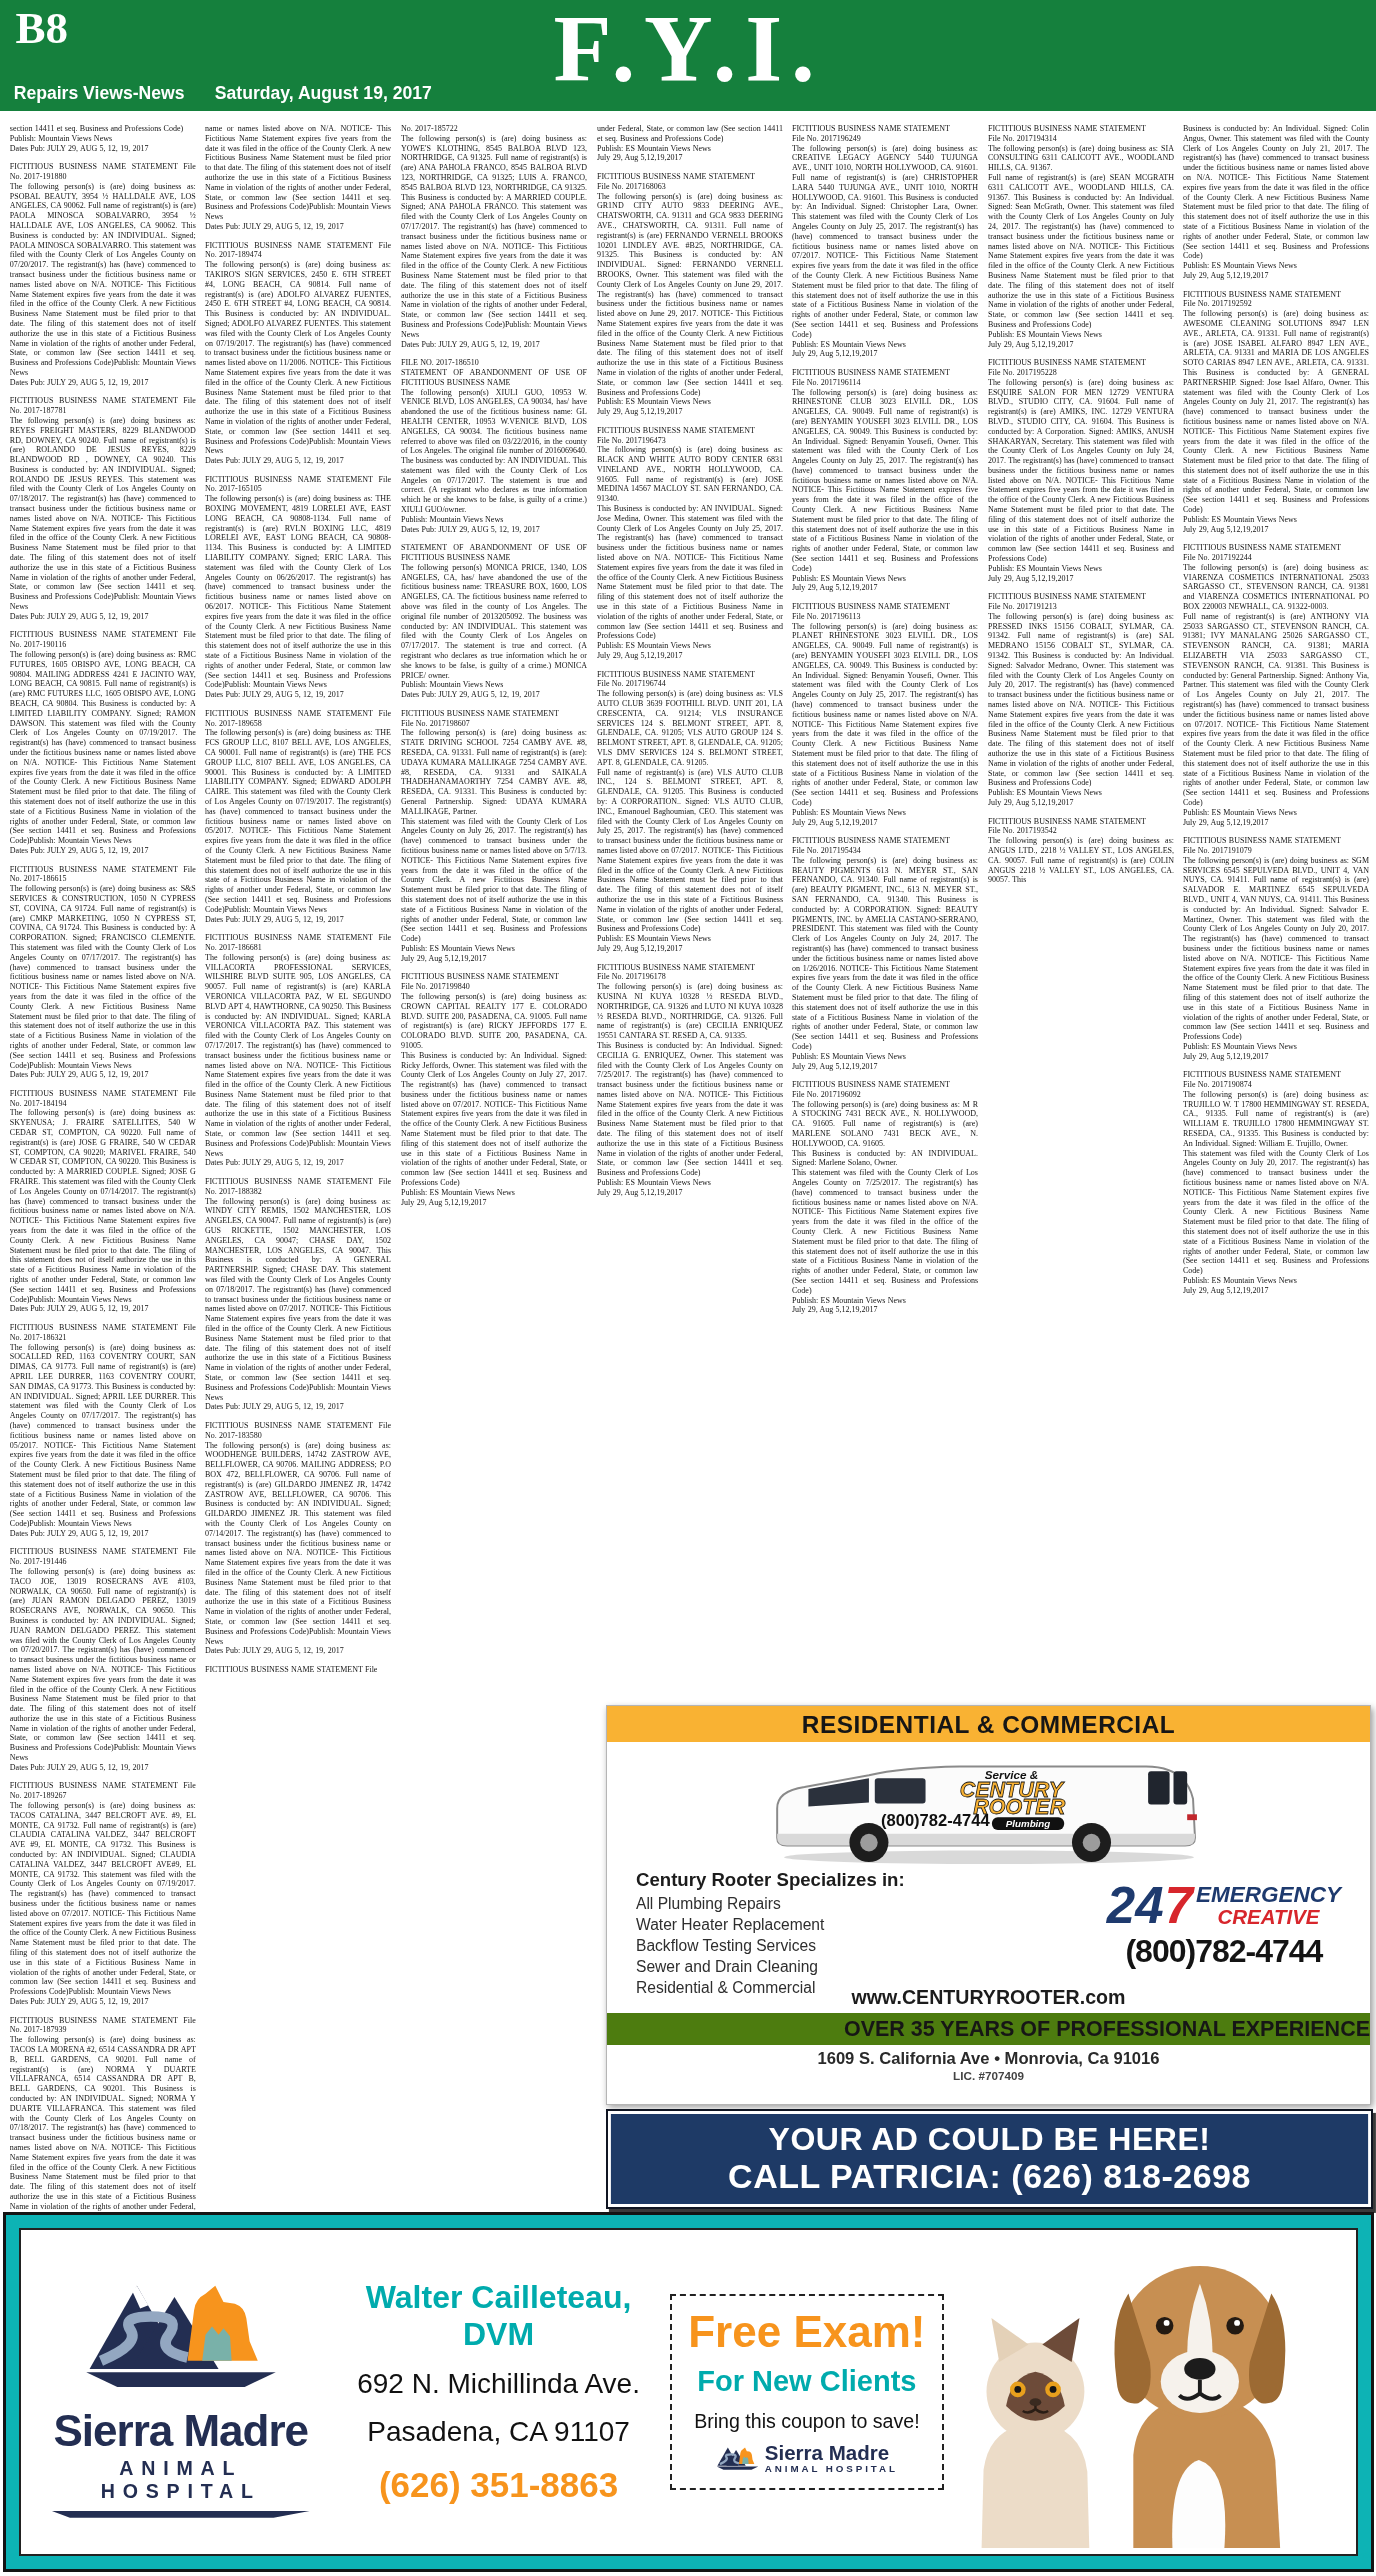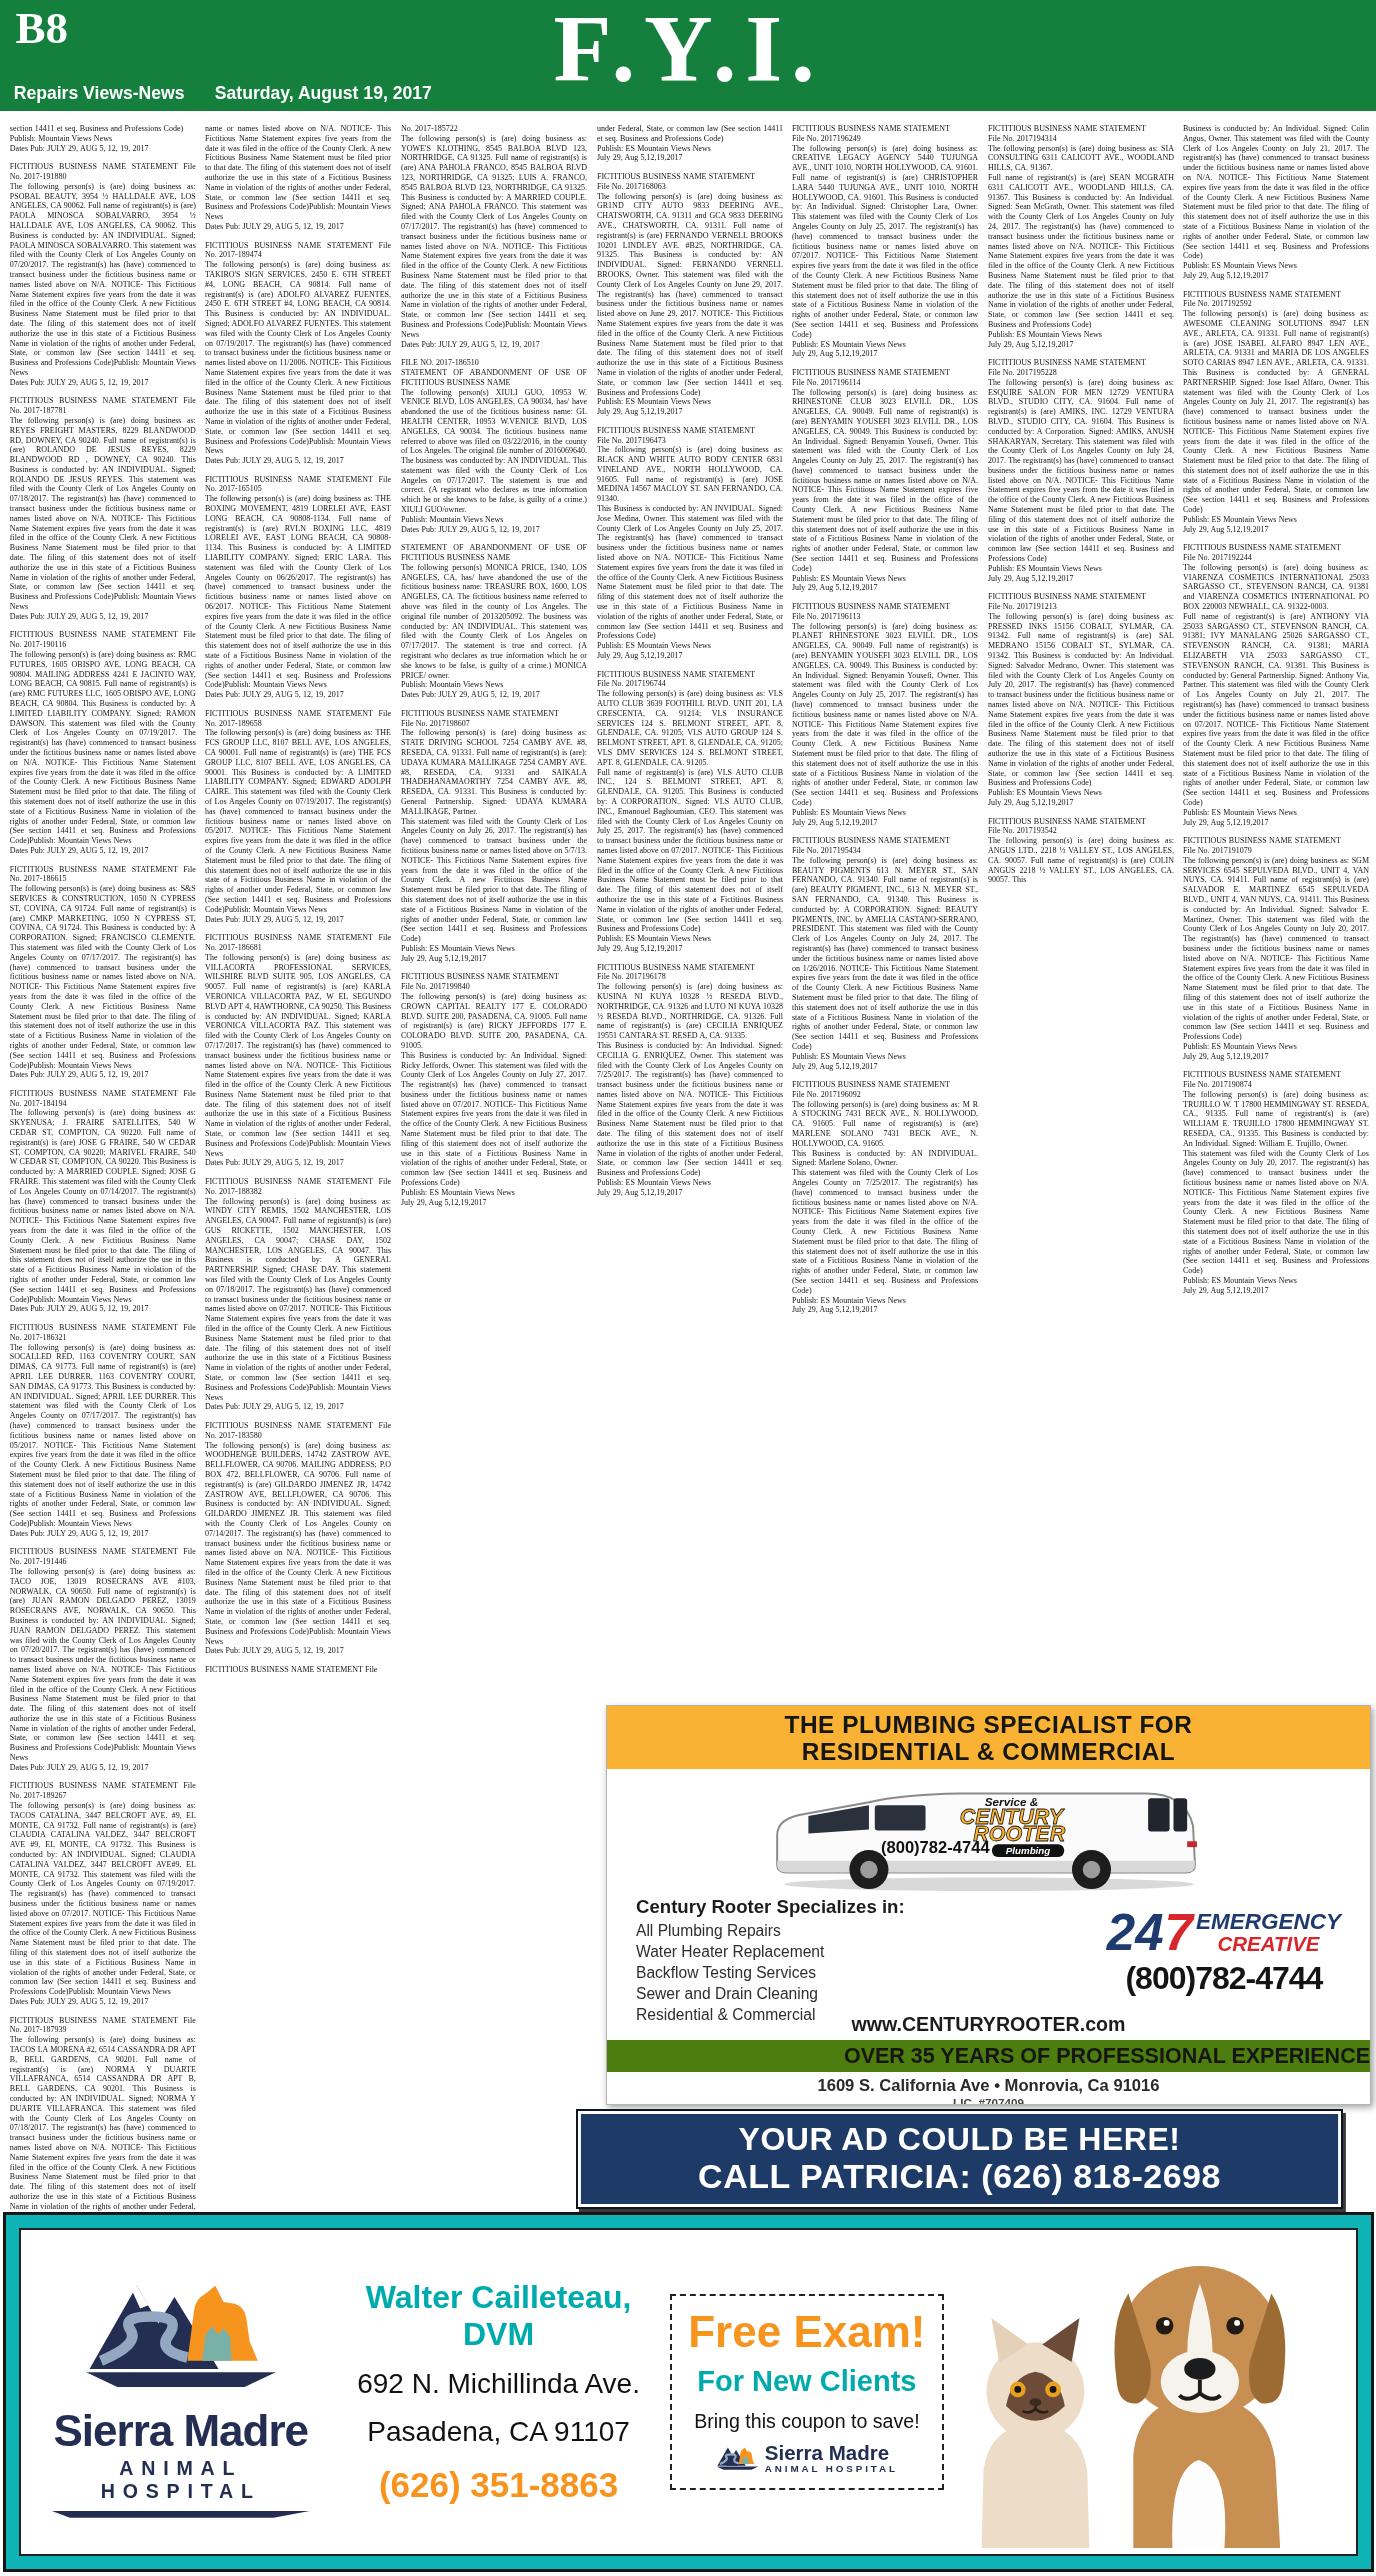--- a/index.html
+++ b/index.html
@@ -38,21 +38,21 @@
   .ew{line-height:1;padding-left:2px}
   .ew1{font-size:22.5px;font-weight:bold;font-style:italic;color:#1e3a6e}
   .ew2{font-size:20.5px;font-weight:bold;font-style:italic;color:#d7262c}
   .bigphone{font-size:32px;font-weight:bold;color:#141414;margin-top:2px;letter-spacing:-1px}
   .www{text-align:center;font-size:19.6px;font-weight:bold;color:#1c1c1c;margin-top:2px}
   .exp-band{background:#4d7c0f;text-align:right;font-size:21.5px;font-weight:bold;color:#161616;padding:3.9px 0;margin-top:3.9px}
   .addr{text-align:center;font-size:16.6px;font-weight:bold;color:#2a2a2a;margin-top:3.9px}
   .lic{text-align:center;font-size:11.7px;font-weight:bold;color:#444}
 
   
-  .house{position:absolute;left:576px;top:2109px;width:763px;height:96px;background:#1e3a66;
+  .house{position:absolute;left:606px;top:2109px;width:763px;height:96px;background:#1e3a66;
          border:2.9px solid #101522;box-shadow:inset 0 0 0 2.9px #fff,2.9px 3.9px 0 #3a3a3a;
          display:flex;flex-direction:column;justify-content:center;align-items:center;
          color:#fff;font-family:"Liberation Sans",sans-serif;font-weight:bold}
   .house-l1{font-size:32px;line-height:1.1;letter-spacing:0.5px}
   .house-l2{font-size:34px;line-height:1.15;letter-spacing:0.5px}
 
   
   .animal{position:absolute;left:2.9px;top:2212px;width:1371px;height:360px;background:#0db3b5;
           border:3.9px solid #141414;box-sizing:border-box;padding:12.7px;font-family:"Liberation Sans",sans-serif}
   .animal-inner{background:#fff;border:2px solid #222;height:100%;box-sizing:border-box;
@@ -358,21 +358,20 @@
           <div class="nb">The following person(s) is (are) doing business as: TRUJILLO W. T 17800 HEMMINGWAY ST. RESEDA, CA., 91335. Full name of registrant(s) is (are) WILLIAM E. TRUJILLO 17800 HEMMINGWAY ST. RESEDA, CA., 91335. This Business is conducted by: An Individual. Signed: William E. Trujillo, Owner.
 This statement was filed with the County Clerk of Los Angeles County on July 20, 2017. The registrant(s) has (have) commenced to transact business under the fictitious business name or names listed above on N/A. NOTICE- This Fictitious Name Statement expires five years from the date it was filed in the office of the County Clerk. A new Fictitious Business Name Statement must be filed prior to that date. The filing of this statement does not of itself authorize the use in this state of a Fictitious Business Name in violation of the rights of another under Federal, State, or common law (See section 14411 et seq. Business and Professions Code)
 Publish: ES Mountain Views News
 July 29, Aug 5,12,19,2017</div>
         </div>
       </div>
     </main>
 
   <section class="plumb">
     <div class="plumb-head">
-      <div>THE PLUMBING SPECIALIST FOR</div>
       <div>RESIDENTIAL &amp; COMMERCIAL</div>
     </div>
     <div class="van-wrap">
       <svg width="460" height="123" viewBox="0 0 470 126">
         <ellipse cx="235" cy="116" rx="210" ry="7" fill="#000" opacity="0.15"></ellipse>
         <path d="M18,96 L18,66 Q18,48 46,44 L112,32 Q145,24 205,23 L396,23 Q436,23 444,56 L446,96 Q446,104 436,104 L28,104 Q18,104 18,96 Z" fill="#fbfbfb" stroke="#8a8a8a" stroke-width="2"></path>
         <path d="M18,92 L446,92 L446,96 Q446,104 436,104 L28,104 Q18,104 18,96 Z" fill="#d9d9d9"></path>
         <path d="M50,46 L112,35 L112,60 L50,64 Z" fill="#2b313c"></path>
         <rect x="118" y="35" width="52" height="26" rx="3" fill="#2b313c"></rect>
         <rect x="398" y="28" width="22" height="34" rx="3" fill="#20252e"></rect>

